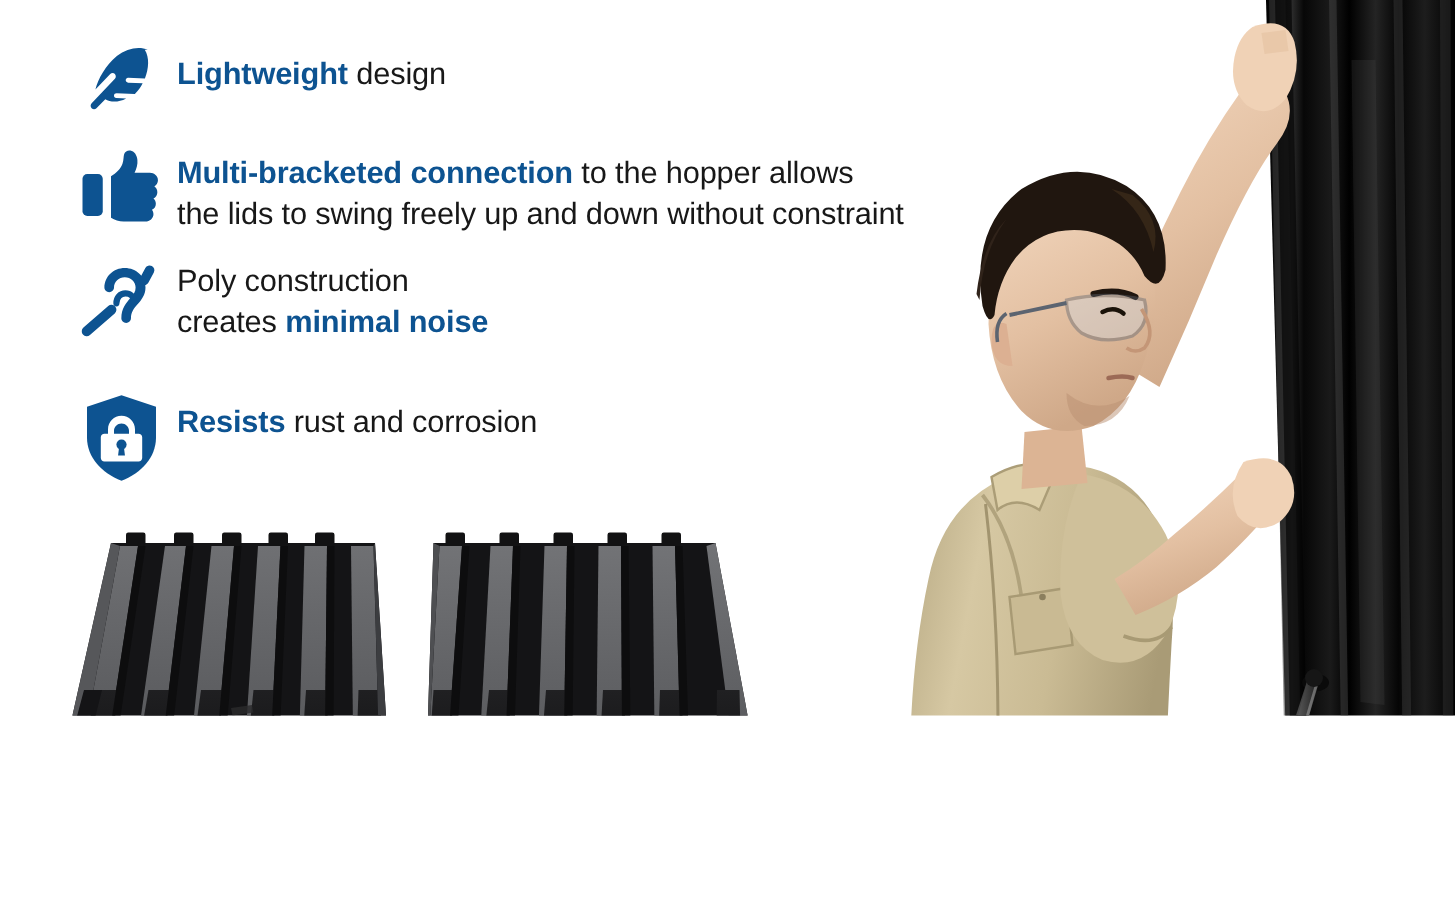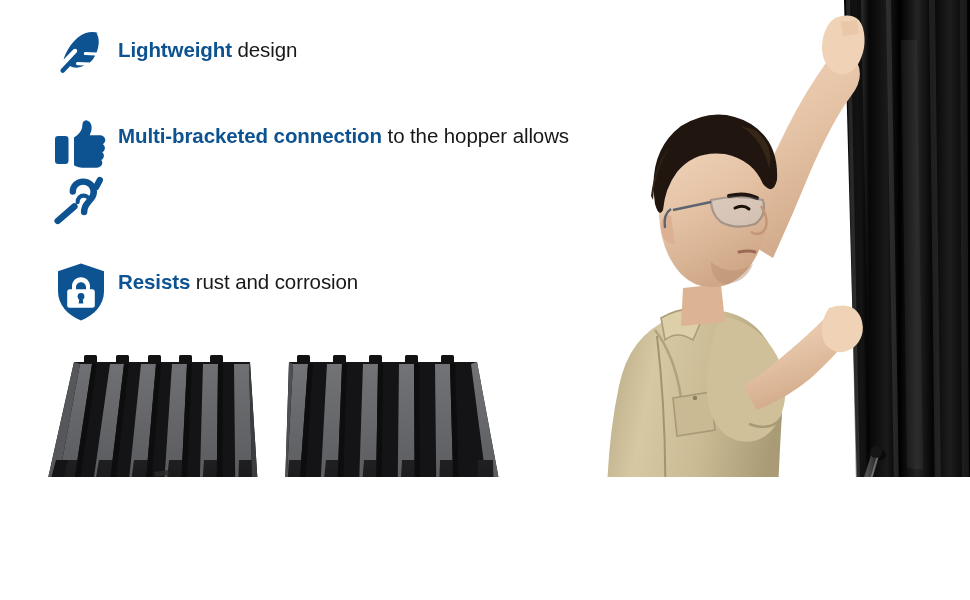--- a/index.html
+++ b/index.html
@@ -15,21 +15,21 @@
     position:absolute;left:0;top:581px;width:970px;height:19px;
     background:#10457f;
     background-image:linear-gradient(90deg,#0d3f77 0%,#11497f 18%,#0f4479 42%,#13507f 70%,#0e4278 100%);
     z-index:40;
   }
 
   
   .features{position:absolute;left:44px;top:22px;width:680px;z-index:20;}
   .feature{position:absolute;left:0;display:flex;align-items:flex-start;}
   .f1{top:8px;}
-  .f2{top:78px;margin-top:20px;}
+  .f2{top:78px;}
   .f3{top:152px;}
   .f4{top:240px;}
 
   .ficon{width:74px;flex:0 0 74px;display:flex;align-items:center;justify-content:center;}
   .ficon svg{display:block;}
   .ftext{
     color:#181818;font-size:20.5px;line-height:27px;
     padding-top:2px;letter-spacing:-0.1px;white-space:nowrap;
   }
   .f1 .ftext,.f4 .ftext{padding-top:6px;}
@@ -332,35 +332,40 @@
 
     <div class="feature f2">
       <div class="ficon">
         <svg width="56" height="48" viewBox="0 0 56 48" xmlns="http://www.w3.org/2000/svg">
           <rect x="2" y="16" width="13.5" height="28" rx="3.2" fill="#0d5391"></rect>
           <path d="M21 17.5c3.5-2.1 6.4-5 7.6-8.2 1-2.7.6-5.1 1.2-6.6.6-1.6 2.3-2.6 4.1-2.3 2.6.4 4.4 3 4.7 6.2.3 2.9-.6 6-1.9 8.6h10.2c3 0 5.4 2.2 5.4 4.9 0 1.7-.9 3.2-2.4 4.1 1.2.9 2 2.3 2 3.9 0 1.8-1 3.4-2.6 4.2 1 .9 1.6 2.1 1.6 3.5 0 1.8-1 3.3-2.6 4.1.6.8 1 1.8 1 2.9 0 2.7-2.4 4.9-5.4 4.9H29.4c-3.1 0-6-.9-8.4-2.5V17.5z" fill="#0d5391"></path>
         </svg>
       </div>
       <div class="ftext">
         <div><span class="b">Multi-bracketed connection</span><span> to the hopper allows</span></div>
+        <div>the lids to swing freely up and down without constraint</div>
       </div>
     </div>
 
     <div class="feature f3">
       <div class="ficon">
         <svg width="56" height="56" viewBox="0 0 56 56" xmlns="http://www.w3.org/2000/svg">
 
           <path d="M30.2 4.6c-7.6 0-13.6 5.8-13.6 13.1 0 1.7 1.4 3.1 3.2 3.1s3.2-1.4 3.2-3.1c0-3.8 3.2-6.9 7.2-6.9s7.2 3.1 7.2 6.9c0 2.8-1.3 4.6-3.6 7.2-2.6 3-5.9 6.8-5.9 13.3 0 1.7 1.4 3.1 3.2 3.1s3.2-1.4 3.2-3.1c0-4.2 2-6.5 4.4-9.3 2.5-2.9 5.3-6.2 5.3-11.2 0-7.3-6.2-13.1-13.8-13.1z" fill="#0d5391"></path>
 
           <path d="M24.6 28.2c0-3.9 2.6-6.6 6-6.6 3.3 0 5.7 2.4 5.7 5.5" fill="none" stroke="#0d5391" stroke-width="4.1" stroke-linecap="round"></path>
 
           <rect x="-1" y="36.5" width="28.5" height="6.6" rx="3.3" transform="rotate(-41 13 40)" fill="#0d5391"></rect>
 
           <rect x="42" y="2.5" width="6.4" height="14" rx="3.2" transform="rotate(28 45 9)" fill="#0d5391"></rect>
         </svg>
+      </div>
+      <div class="ftext">
+        <div>Poly construction</div>
+        <div><span>creates </span><span class="b">minimal noise</span></div>
       </div>
     </div>
 
     <div class="feature f4">
       <div class="ficon">
         <svg width="56" height="60" viewBox="0 0 56 60" xmlns="http://www.w3.org/2000/svg">
           <path d="M28 1.5 5 9.2v20.4c0 13.1 9.6 23.6 23 28.9 13.4-5.3 23-15.8 23-28.9V9.2L28 1.5z" fill="#0d5391"></path>
           <path d="M28 15.2c-5 0-9 4-9 8.9v3.1h-2.4c-1.3 0-2.4 1-2.4 2.3v13.9c0 1.3 1.1 2.3 2.4 2.3h22.8c1.3 0 2.4-1 2.4-2.3V29.5c0-1.3-1.1-2.3-2.4-2.3H37v-3.1c0-4.9-4-8.9-9-8.9zm0 5.1c2.8 0 5 2.2 5 4.9v2H23v-2c0-2.7 2.2-4.9 5-4.9z" fill="#ffffff"></path>
           <circle cx="28" cy="34.4" r="3.4" fill="#0d5391"></circle>
           <path d="M26.6 34.4h2.8l.9 7.2h-4.6z" fill="#0d5391"></path>

